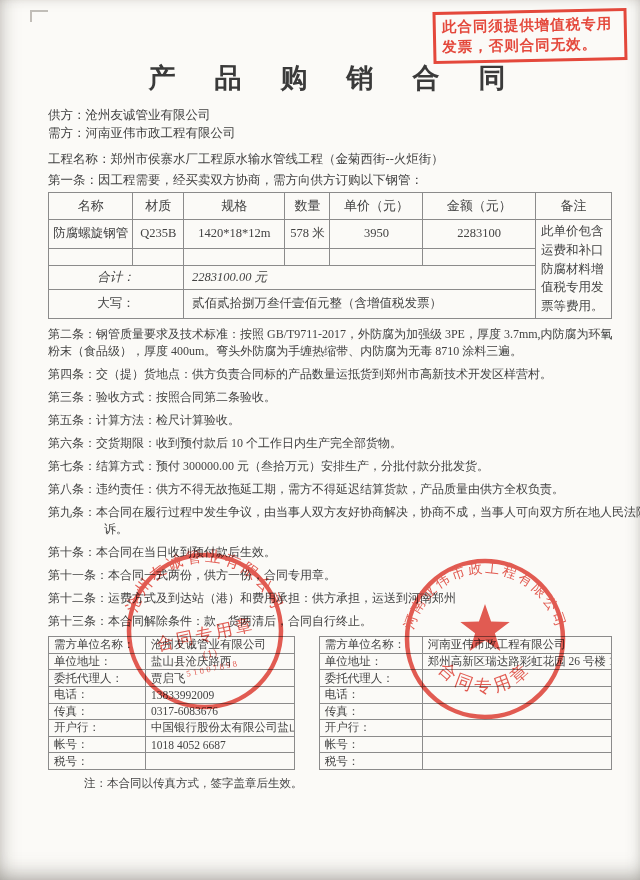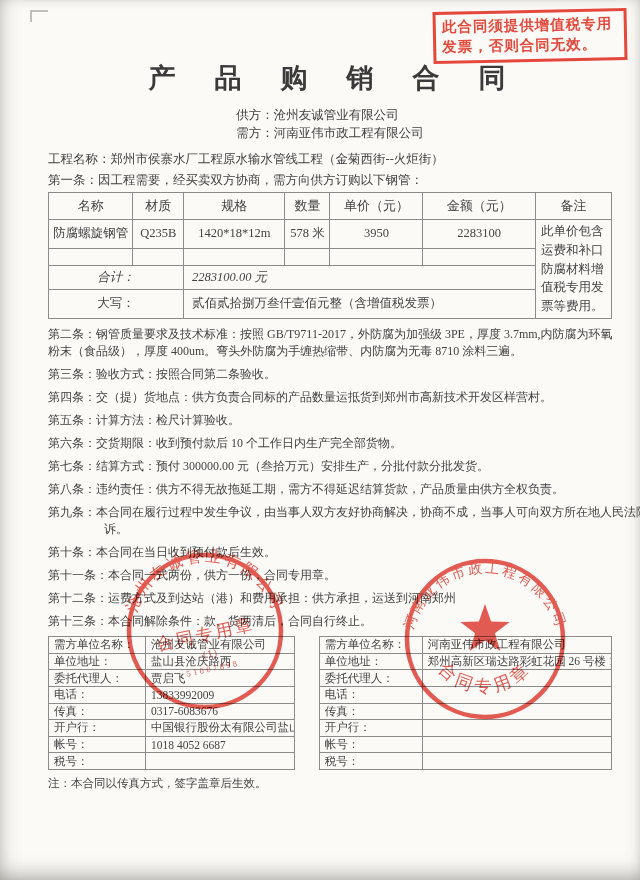--- a/index.html
+++ b/index.html
@@ -20,21 +20,21 @@
   .notice{
     position:absolute;top:10px;right:13px;width:176px;padding:3px 6px 4px 6px;
     border:3px solid #e6392c;color:#e6392c;font-weight:bold;font-size:14.5px;
     line-height:1.35;letter-spacing:1px;transform:rotate(-1.2deg);
     mix-blend-mode:multiply;opacity:.92;text-align:left;
   }
 
   .title{margin:6px 0 0 0;text-align:center;font-size:27px;font-weight:600;
     letter-spacing:6px;color:#3a3a3a;}
 
-  .hdr{display:flex;justify-content:center;margin-top:10px;font-size:12.5px;line-height:18px;}
+  .hdr{display:flex;justify-content:flex-start;margin-top:10px;font-size:12.5px;line-height:18px;}
   .hdr .left div,.hdr .right div{white-space:nowrap;}
   .hdr .right{margin-right:10px;}
 
   .project{margin-top:9px;font-size:12.5px;line-height:17px;}
   .clause1{margin-top:4px;font-size:12.5px;line-height:17px;}
 
   table{border-collapse:collapse;}
   .ptable{width:564px;margin-top:3px;table-layout:fixed;font-size:12.5px;color:#434343;border-radius:6px;}
   .ptable th,.ptable td{border:1px solid #8b8b8b;padding:1px 4px;text-align:center;font-weight:normal;}
   .ptable th{font-size:13px;height:24px;}
@@ -50,21 +50,21 @@
   .clauses p.hang{padding-left:56px;text-indent:-56px;}
 
   .bottom{display:flex;gap:24px;margin-top:5px;}
   .btable{table-layout:fixed;font-size:11.5px;color:#434343;}
   .btable td{border:1px solid #8b8b8b;height:15.6px;padding:0 5px;text-align:left;white-space:nowrap;overflow:hidden;}
   .btable.bl{width:254px;}
   .btable.br{width:302px;}
   .bl td.lab{width:86px;}
   .br td.lab{width:92px;}
 
-  .note{margin-top:6px;font-size:11.5px;color:#454545;}
+  .note{margin-top:6px;font-size:11.5px;color:#454545;margin-left:36px;}
 
   .stamp{position:absolute;mix-blend-mode:multiply;opacity:.82;pointer-events:none;}
   .stamp text{fill:#e0392e;}
   .stamp .ring{stroke:#e0392e;stroke-width:4.5;fill:none;}
   .stamp .star{fill:#e0392e;}
 </style>
 </head>
 <body>
 
 <div class="page">
@@ -131,22 +131,22 @@
       </tr>
       <tr class="r-words">
         <td colspan="2">大写：</td>
         <td colspan="4" class="lft">贰佰贰拾捌万叁仟壹佰元整（含增值税发票）</td>
       </tr>
     </tbody>
       </table>
 
     <div class="clauses">
       <p>第二条：钢管质量要求及技术标准：按照 GB/T9711-2017，外防腐为加强级 3PE，厚度 3.7mm,内防腐为环氧粉末（食品级），厚度 400um。弯头外防腐为手缠热缩带、内防腐为无毒 8710 涂料三遍。</p>
+      <p>第四条：交（提）货地点：供方负责合同标的产品数量运抵货到郑州市高新技术开发区样营村。</p>
       <p>第三条：验收方式：按照合同第二条验收。</p>
-      <p>第四条：交（提）货地点：供方负责合同标的产品数量运抵货到郑州市高新技术开发区样营村。</p>
       <p>第五条：计算方法：检尺计算验收。</p>
       <p>第六条：交货期限：收到预付款后 10 个工作日内生产完全部货物。</p>
       <p>第七条：结算方式：预付 300000.00 元（叁拾万元）安排生产，分批付款分批发货。</p>
       <p>第八条：违约责任：供方不得无故拖延工期，需方不得延迟结算货款，产品质量由供方全权负责。</p>
       <p class="hang">第九条：本合同在履行过程中发生争议，由当事人双方友好协商解决，协商不成，当事人可向双方所在地人民法院起诉。</p>
       <p>第十条：本合同在当日收到预付款后生效。</p>
       <p>第十一条：本合同一式两份，供方一份，合同专用章。</p>
       <p>第十二条：运费方式及到达站（港）和费用承担：供方承担，运送到河南郑州</p>
       <p>第十三条：本合同解除条件：款、货两清后，合同自行终止。</p>
     </div>

